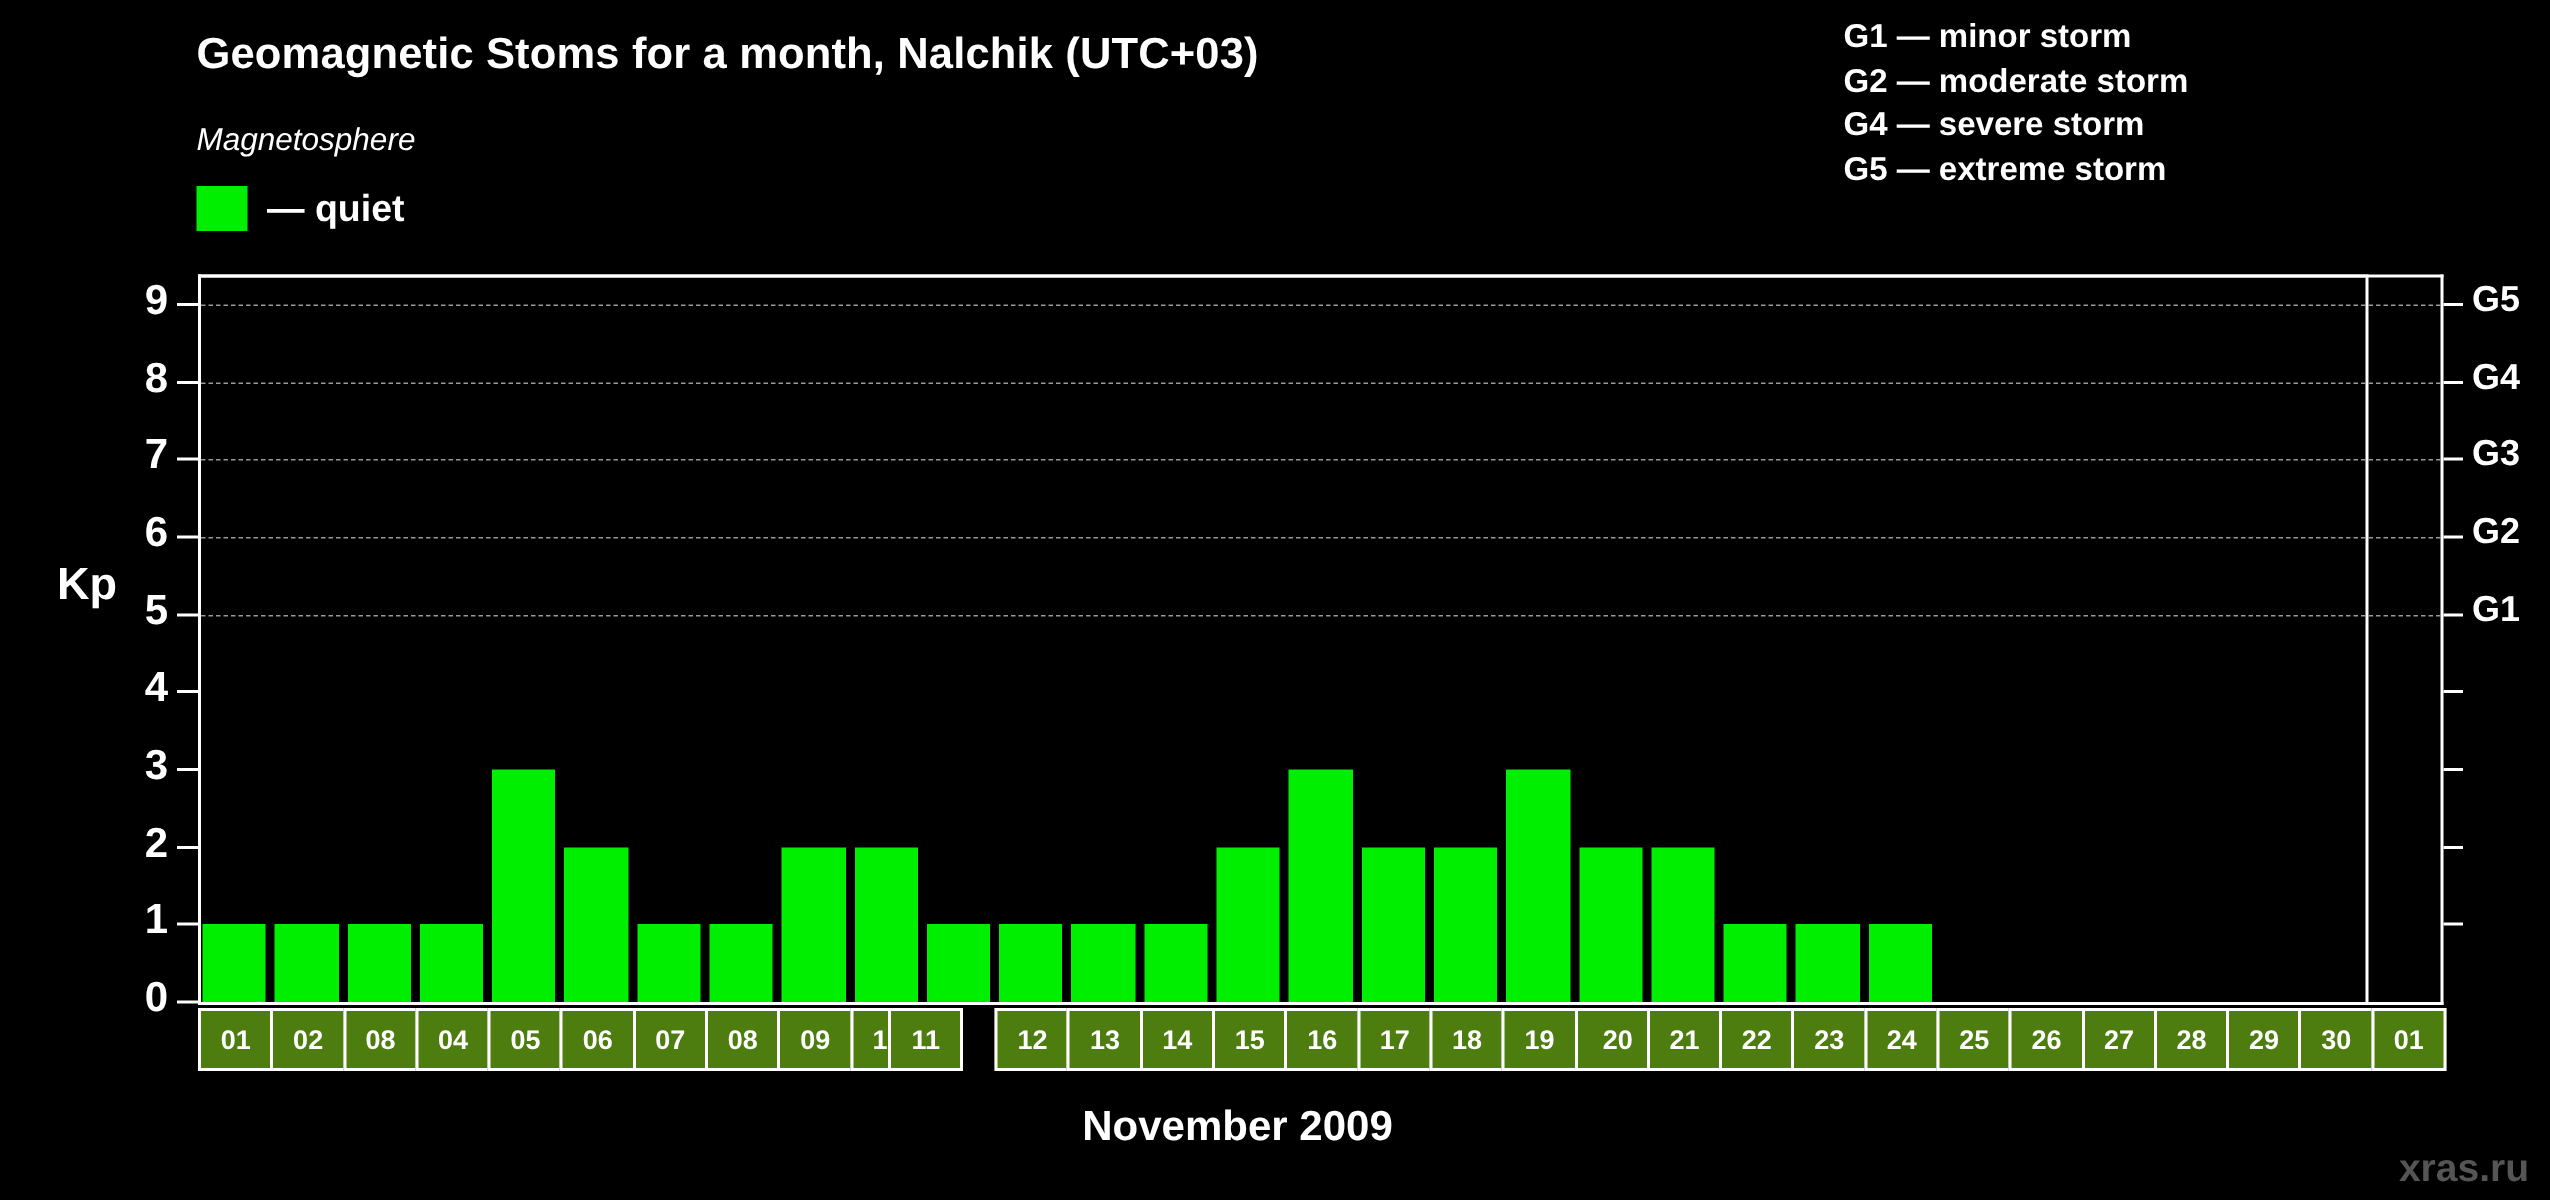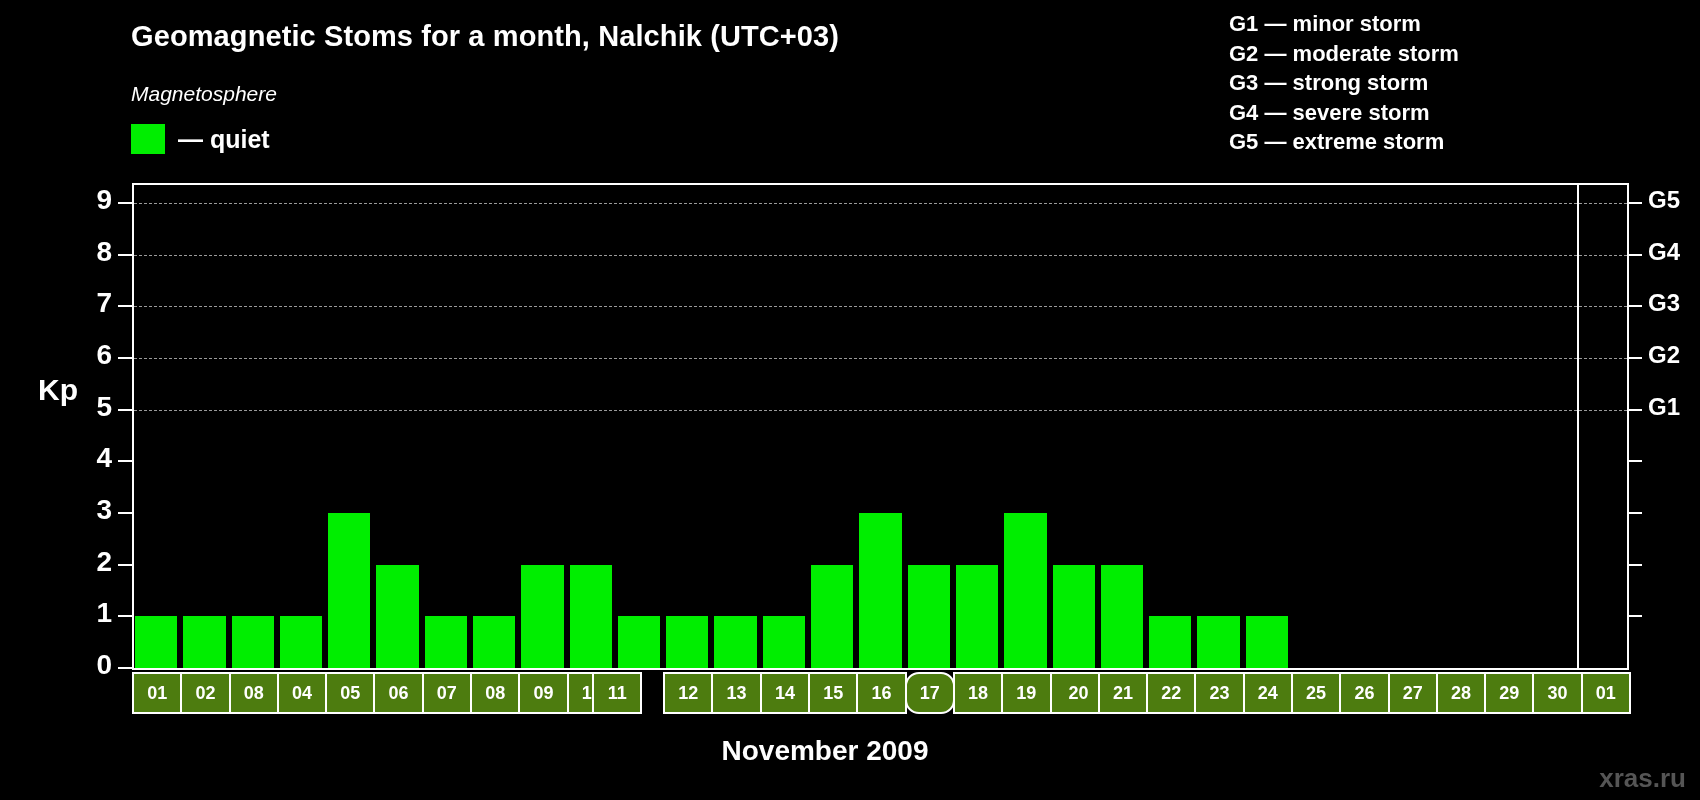--- a/index.html
+++ b/index.html
@@ -122,21 +122,20 @@
       <span class="sw" style="background:#00EE00"></span>
       <span class="legend-text">— quiet</span>
     </div>
     <span class="gap1"></span>
     <span class="gap2"></span>
   </div>
 
   <div class="gscale">
     <div class="gscale-row">G1 — minor storm</div>
     <div class="gscale-row">G2 — moderate storm</div>
-    <div class="gscale-row">G3 — strong storm</div>
     <div class="gscale-row">G4 — severe storm</div>
     <div class="gscale-row">G5 — extreme storm</div>
   </div>
 
   <div class="plot-top-ext"></div>
   <div class="plot"></div>
   <div class="plot-right-border"></div>
   <div class="plot-outer-right"></div>
   <div class="plot-baseline"></div>
 
@@ -224,21 +223,21 @@
       <div class="daycell" style="left: 289.742px; width: 50.2903px;">07</div>
       <div class="daycell" style="left: 338.032px; width: 50.2903px;">08</div>
       <div class="daycell" style="left: 386.323px; width: 50.2903px;">09</div>
       <div class="daycell" style="left: 434.613px; width: 50.2903px;">10</div>
       <div class="daycell" style="left: 460px; width: 50.2903px;">11</div>
       <div class="daycell" style="left: 531.194px; width: 50.2903px;">12</div>
       <div class="daycell" style="left: 579.484px; width: 50.2903px;">13</div>
       <div class="daycell" style="left: 627.774px; width: 50.2903px;">14</div>
       <div class="daycell" style="left: 676.065px; width: 50.2903px;">15</div>
       <div class="daycell" style="left: 724.355px; width: 50.2903px;">16</div>
-      <div class="daycell" style="left: 772.645px; width: 50.2903px; border-radius: 14px;">17</div>
+      <div class="daycell" style="left: 772.645px; width: 50.2903px;">17</div>
       <div class="daycell" style="left: 820.935px; width: 50.2903px;">18</div>
       <div class="daycell" style="left: 869.226px; width: 50.2903px;">19</div>
       <div class="daycell" style="left: 917.516px; width: 58px;">20</div>
       <div class="daycell" style="left: 965.806px; width: 50.2903px;">21</div>
       <div class="daycell" style="left: 1014.1px; width: 50.2903px;">22</div>
       <div class="daycell" style="left: 1062.39px; width: 50.2903px;">23</div>
       <div class="daycell" style="left: 1110.68px; width: 50.2903px;">24</div>
       <div class="daycell" style="left: 1158.97px; width: 50.2903px;">25</div>
       <div class="daycell" style="left: 1207.26px; width: 50.2903px;">26</div>
       <div class="daycell" style="left: 1255.55px; width: 50.2903px;">27</div>

